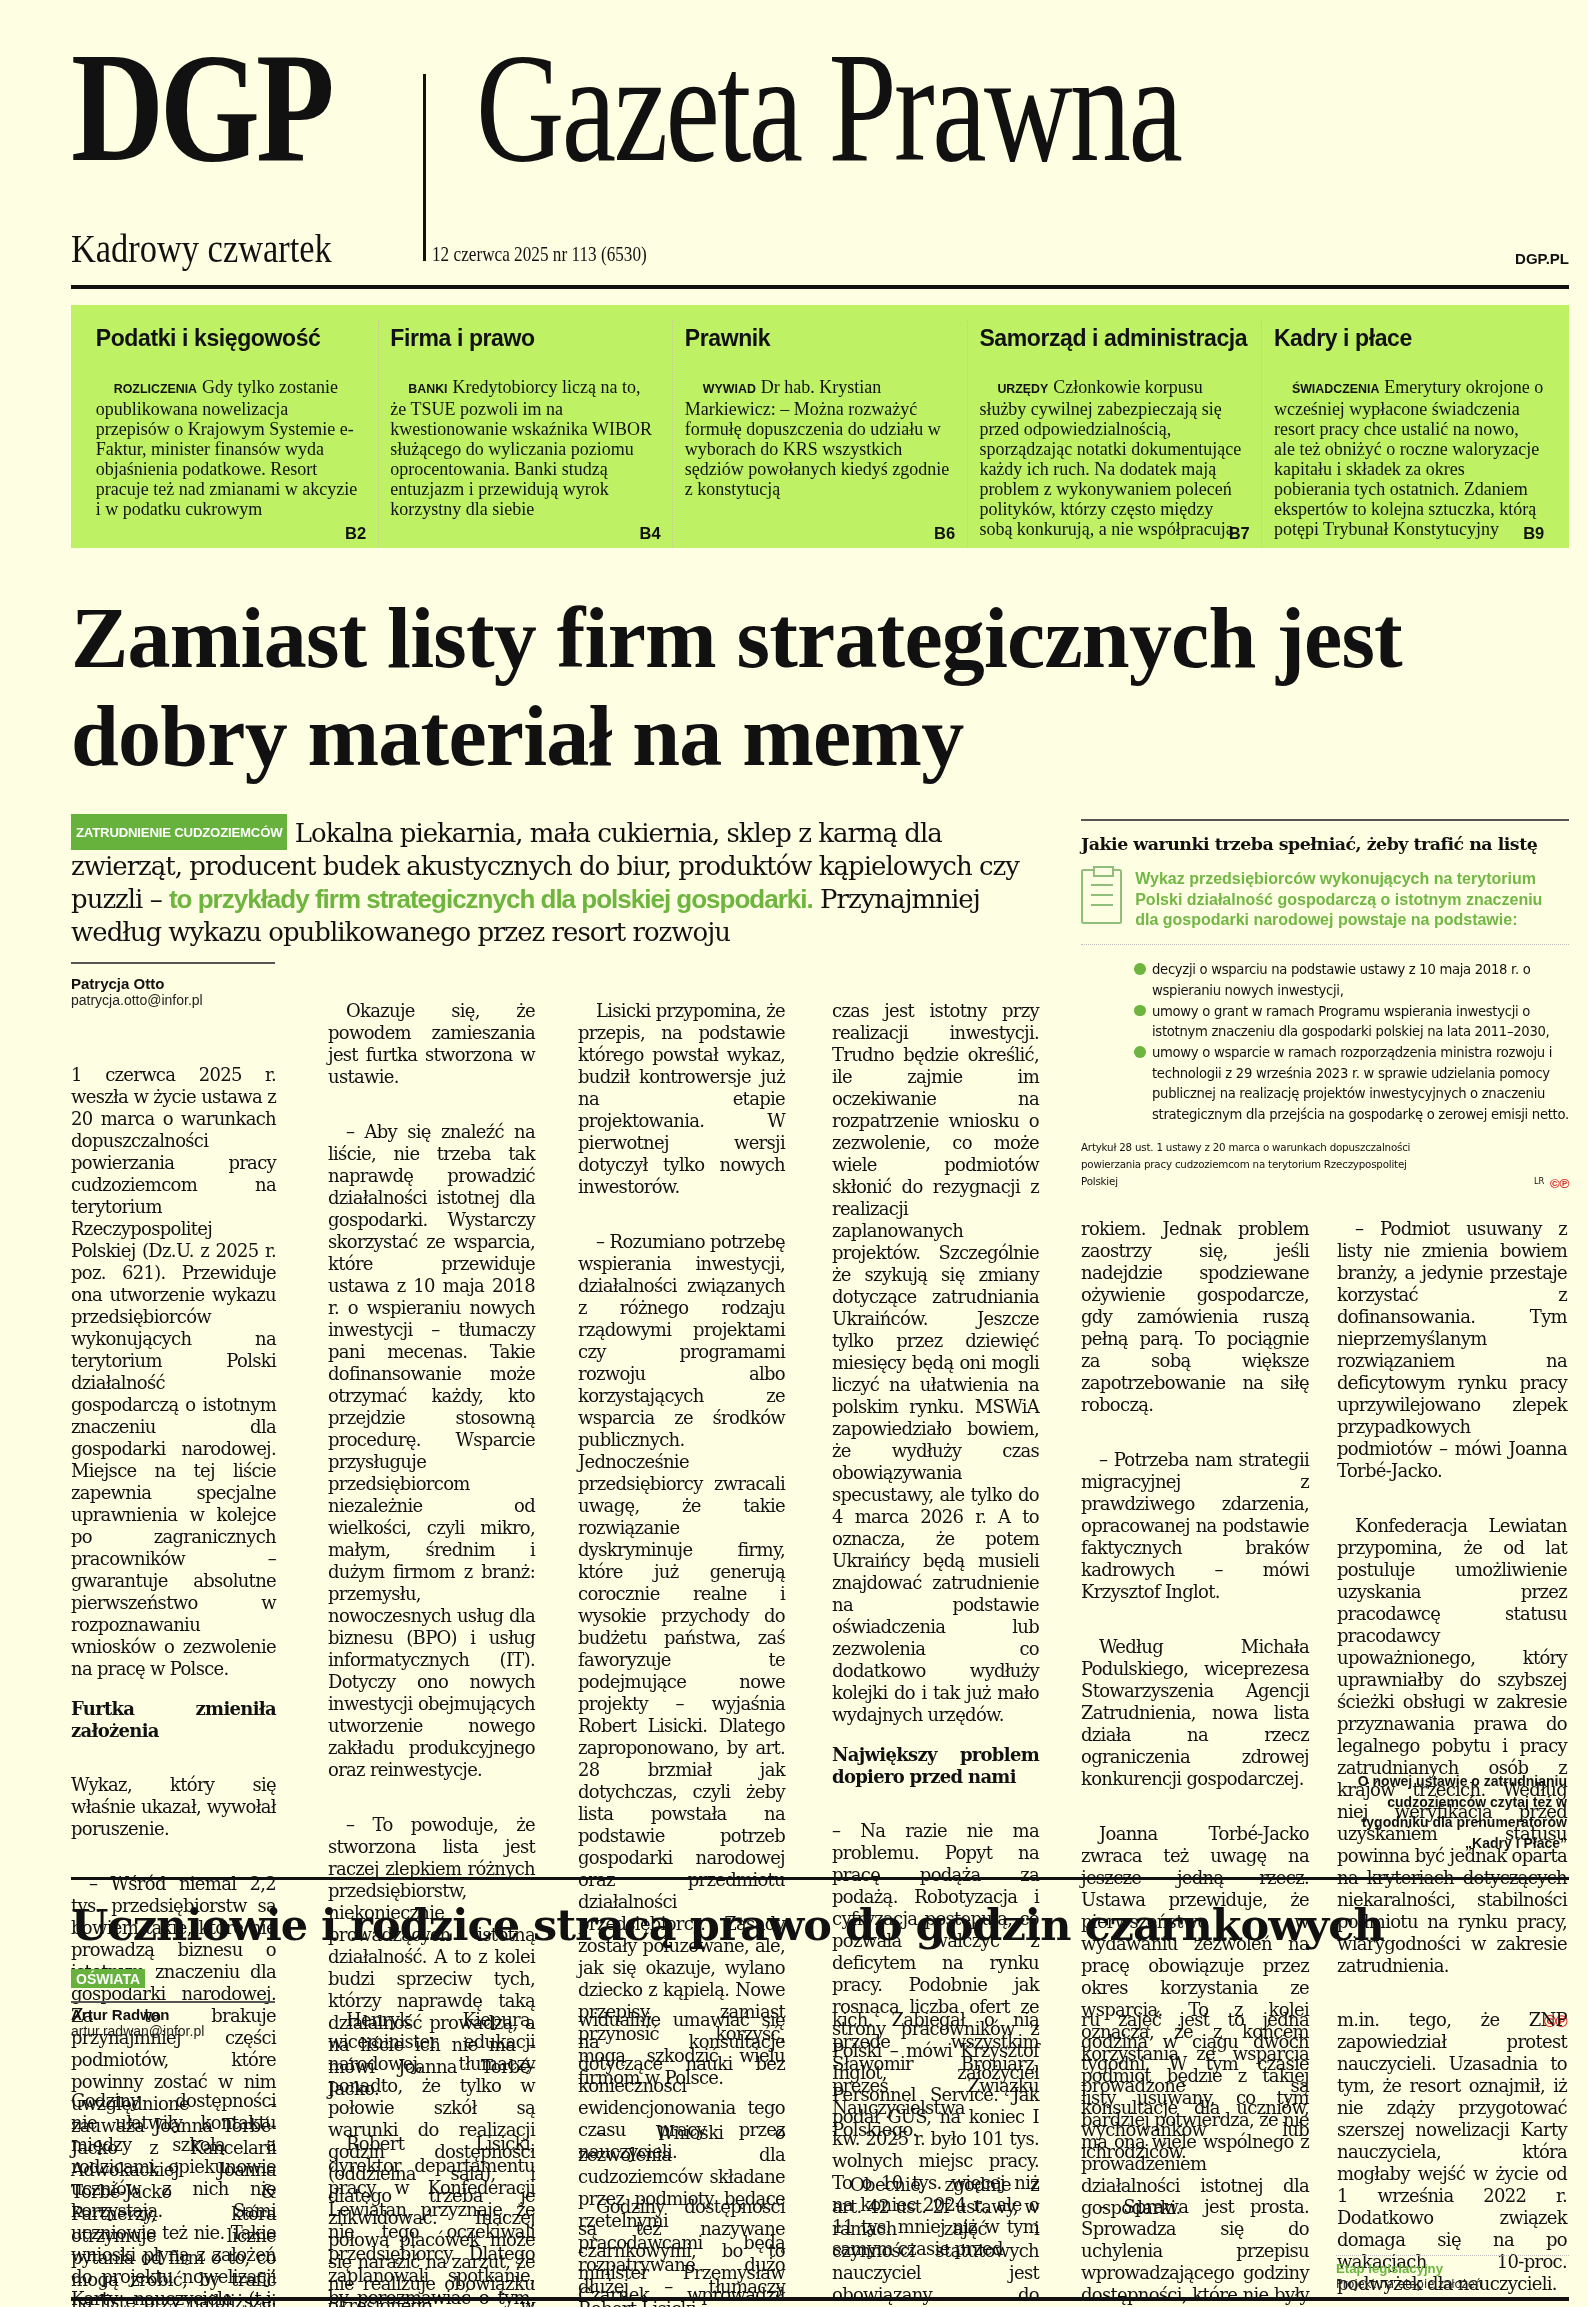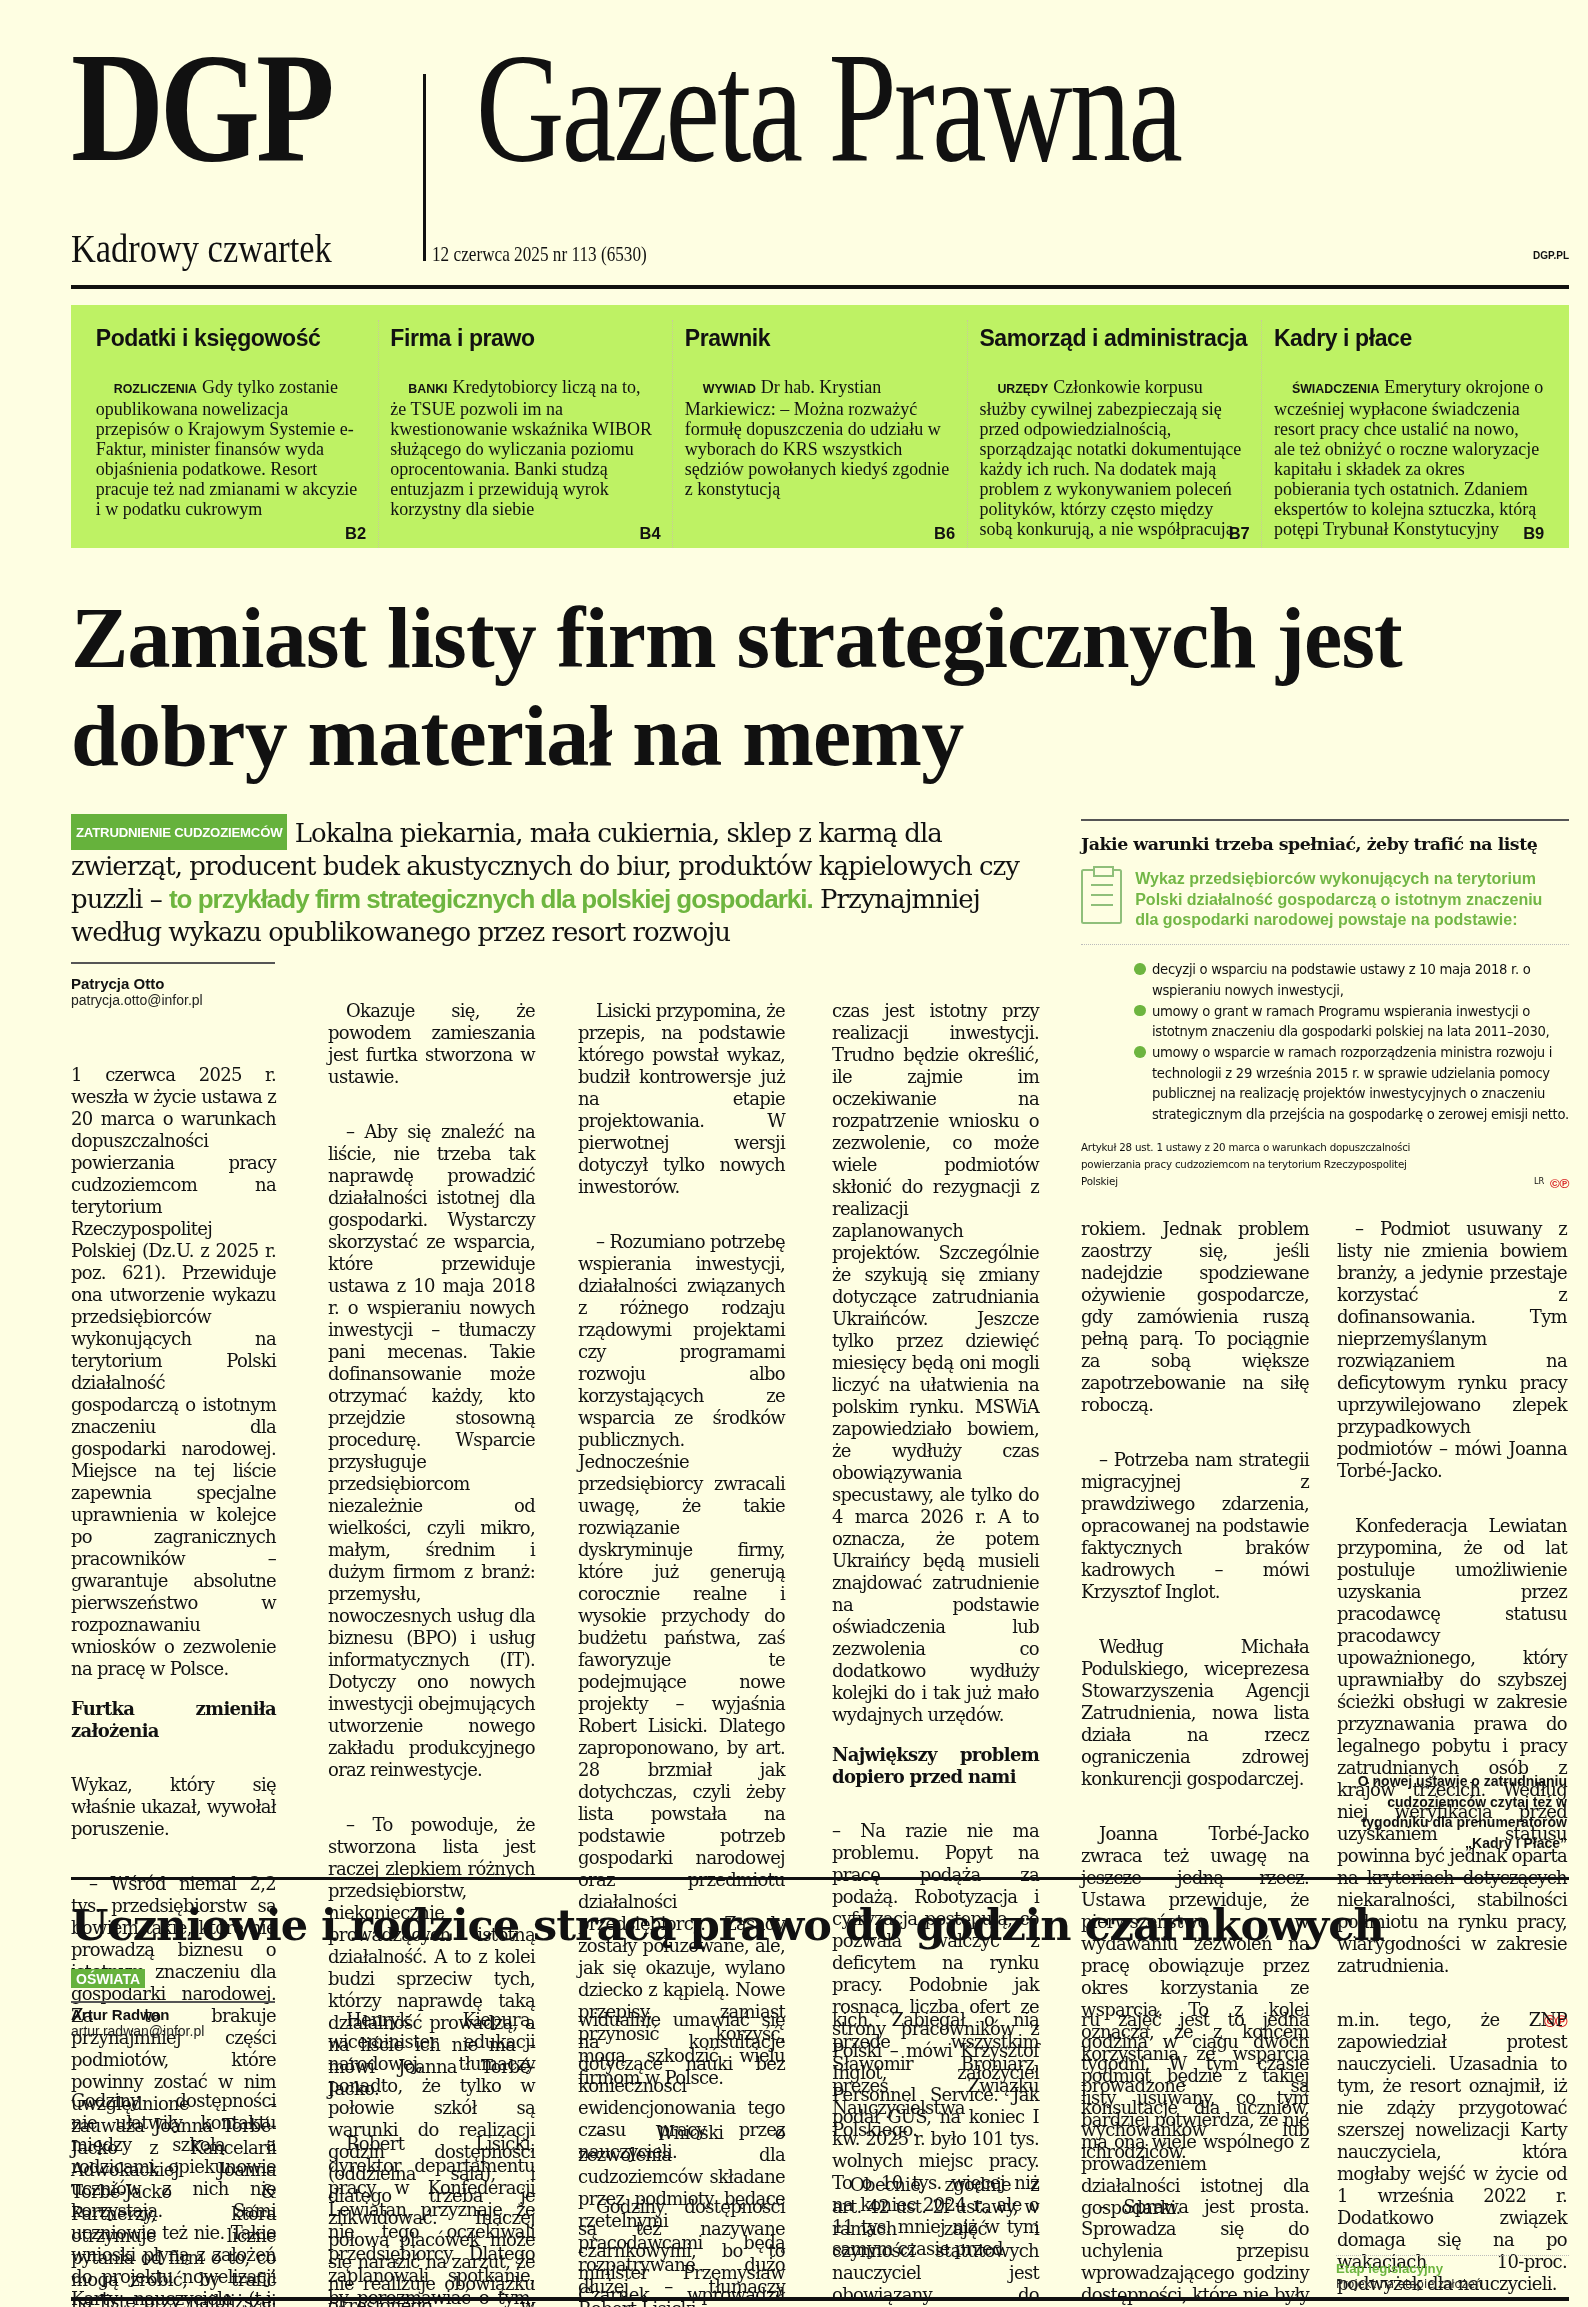--- a/index.html
+++ b/index.html
@@ -10,21 +10,21 @@
   .masthead { position: absolute; left: 71px; top: 33px; width: 1498px; height: 248px; }
   .logo-dgp { position: absolute; left: 0; top: 0; font-family: "Liberation Serif", serif; font-weight: bold;
     font-size: 157px; line-height: 149px; letter-spacing: -5px; transform: scaleX(0.82); transform-origin: left top; }
   .logo-sep { position: absolute; left: 352px; top: 41px; width: 2.5px; height: 187px; background: #111; }
   .logo-title { position: absolute; left: 405px; top: 0; font-family: "Liberation Serif", serif; font-size: 157px;
     line-height: 149px; letter-spacing: -3.3px; transform: scaleX(0.78); transform-origin: left top; }
   .edition { position: absolute; left: 0; top: 192px; font-family: "Liberation Serif", serif; font-size: 40px;
     transform: scaleX(0.86); transform-origin: left top; white-space: nowrap; }
   .issue { position: absolute; left: 361px; top: 209px; font-family: "Liberation Serif", serif; font-size: 21.5px;
     transform: scaleX(0.8); transform-origin: left top; white-space: nowrap; }
-  .site { position: absolute; right: 0; top: 217px; font-family: "Liberation Sans", sans-serif; font-weight: bold; font-size: 10px; }
+  .site { position: absolute; right: 0; top: 217px; font-family: "Liberation Sans", sans-serif; font-weight: bold; font-size: 15px; }
   .rule-top { position: absolute; left: 71px; top: 285px; width: 1498px; height: 4.1px; background: #111; }
 
   
   .teasers { position: absolute; left: 71px; top: 305px; width: 1498px; height: 243px; background: #bef264;
     display: flex; padding: 15px 13.2px 0 13.2px; }
   .teaser { flex: 1; padding: 0 11.6px; border-right: 1.7px dotted #c8ca9a; position: relative; }
   .teaser:last-child { border-right: none; }
   .teaser h3 { font-family: "Liberation Sans", sans-serif; font-weight: bold; font-size: 23px; letter-spacing: -0.4px; margin: 5px 0 25px; }
   .teaser p { font-family: "Liberation Serif", serif; font-size: 18px; line-height: 20px; }
   .teaser .kicker { font-family: "Liberation Sans", sans-serif; font-weight: bold; font-size: 12.4px; text-transform: uppercase; margin-right: 5px; padding-left: 18px; }
@@ -173,21 +173,21 @@
           <i style="top:13.2px"></i>
           <i style="top:23px"></i>
           <i style="top:33px"></i>
         </div>
       <p>Wykaz przedsiębiorców wykonujących na terytorium Polski działalność gospodarczą o istotnym znaczeniu dla gospodarki narodowej powstaje na podstawie:</p>
     </div>
     <div class="dotline"></div>
     <ul>
       <li>decyzji o wsparciu na podstawie ustawy z 10 maja 2018 r. o wspieraniu nowych inwestycji,</li>
       <li>umowy o grant w ramach Programu wspierania inwestycji o istotnym znaczeniu dla gospodarki polskiej na lata 2011–2030,</li>
-      <li>umowy o wsparcie w ramach rozporządzenia ministra rozwoju i technologii z 29 września 2015 r. w sprawie udzielania pomocy publicznej na realizację projektów inwestycyjnych o znaczeniu strategicznym dla przejścia na gospodarkę o zerowej emisji netto.</li>
+      <li>umowy o wsparcie w ramach rozporządzenia ministra rozwoju i technologii z 29 września 2023 r. w sprawie udzielania pomocy publicznej na realizację projektów inwestycyjnych o znaczeniu strategicznym dla przejścia na gospodarkę o zerowej emisji netto.</li>
     </ul>
     <div class="source">
       <span style="display:block;width:364px;">Artykuł 28 ust. 1 ustawy z 20 marca o warunkach dopuszczalności powierzania pracy cudzoziemcom na terytorium Rzeczypospolitej Polskiej</span>
       <span class="lr">LR</span>
       <span class="cp">©℗</span>
     </div>
   </aside>
 
   <div class="col" style="left:1081px;top:1185px;width:228px;">
     <p class="noindent">rokiem. Jednak problem zaostrzy się, jeśli nadejdzie spodziewane ożywienie gospodarcze, gdy zamówienia ruszą pełną parą. To pociągnie za sobą większe zapotrzebowanie na siłę roboczą.</p>

